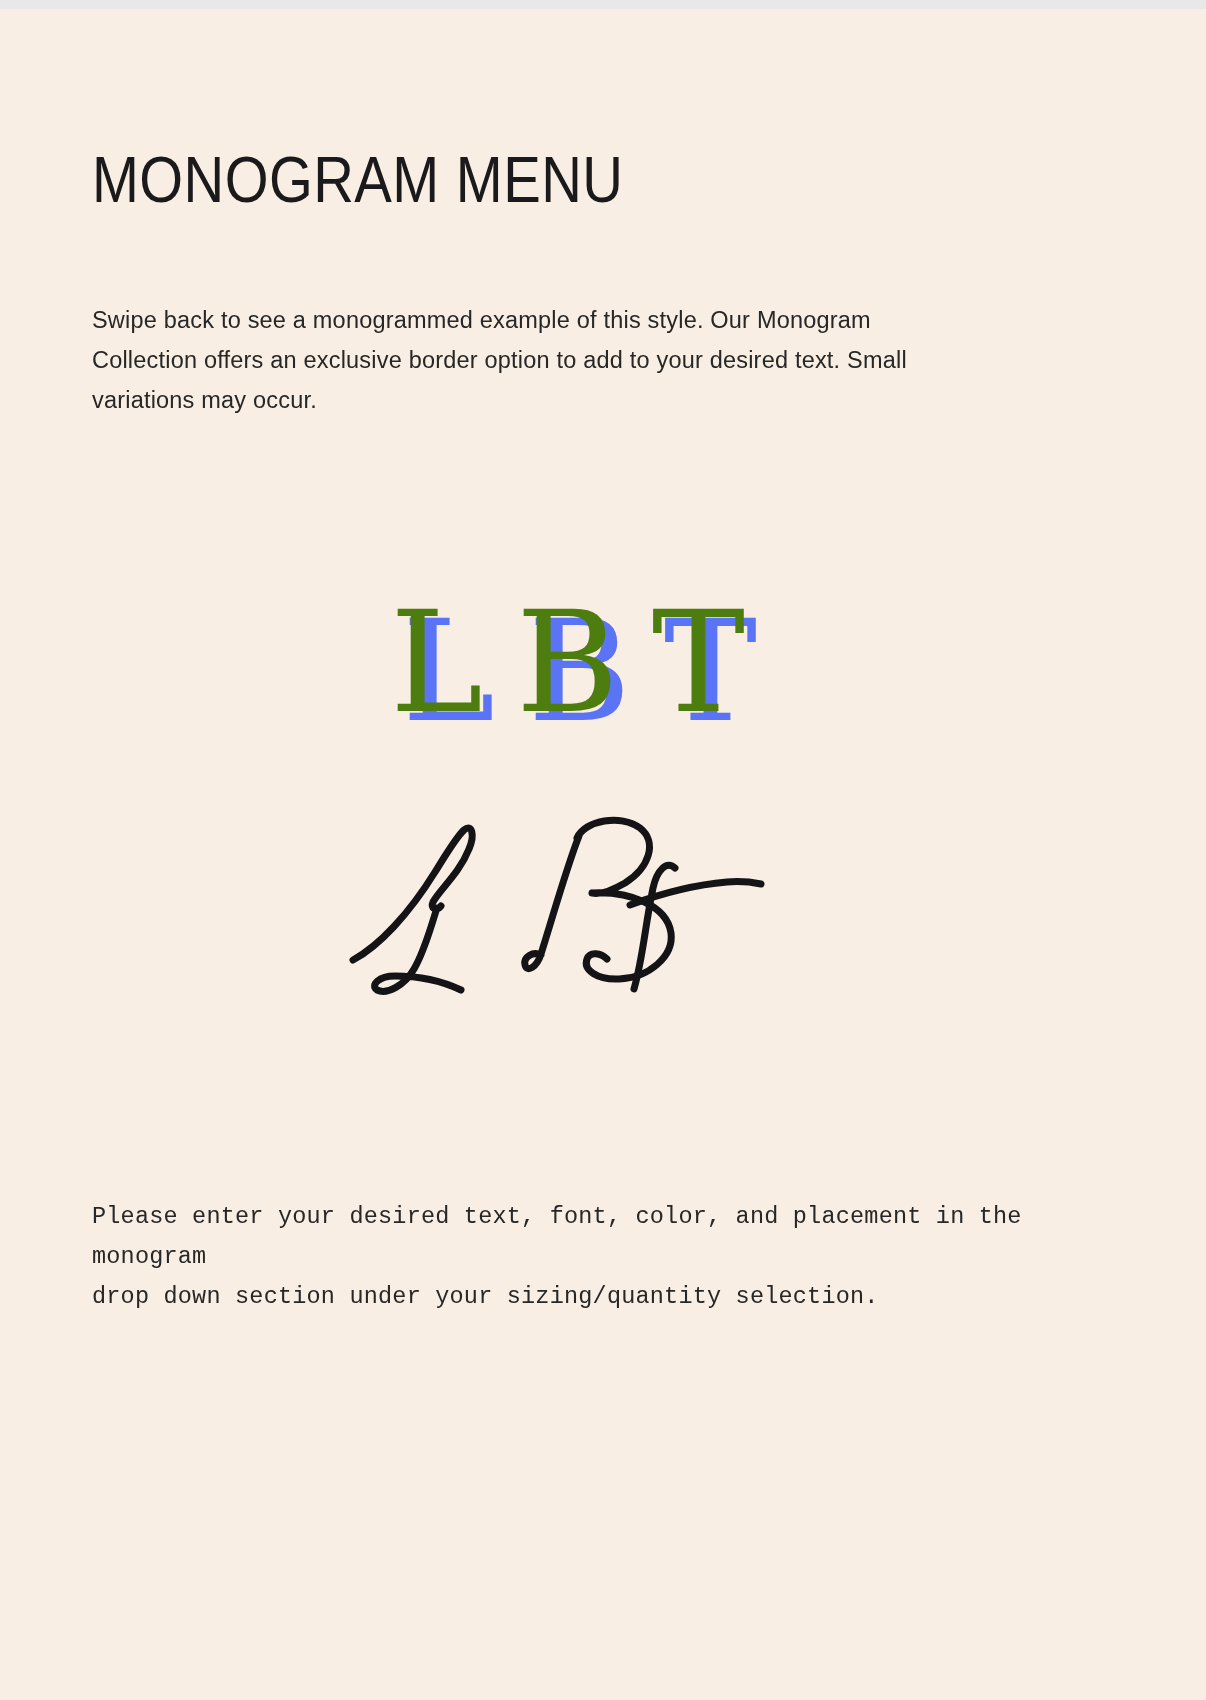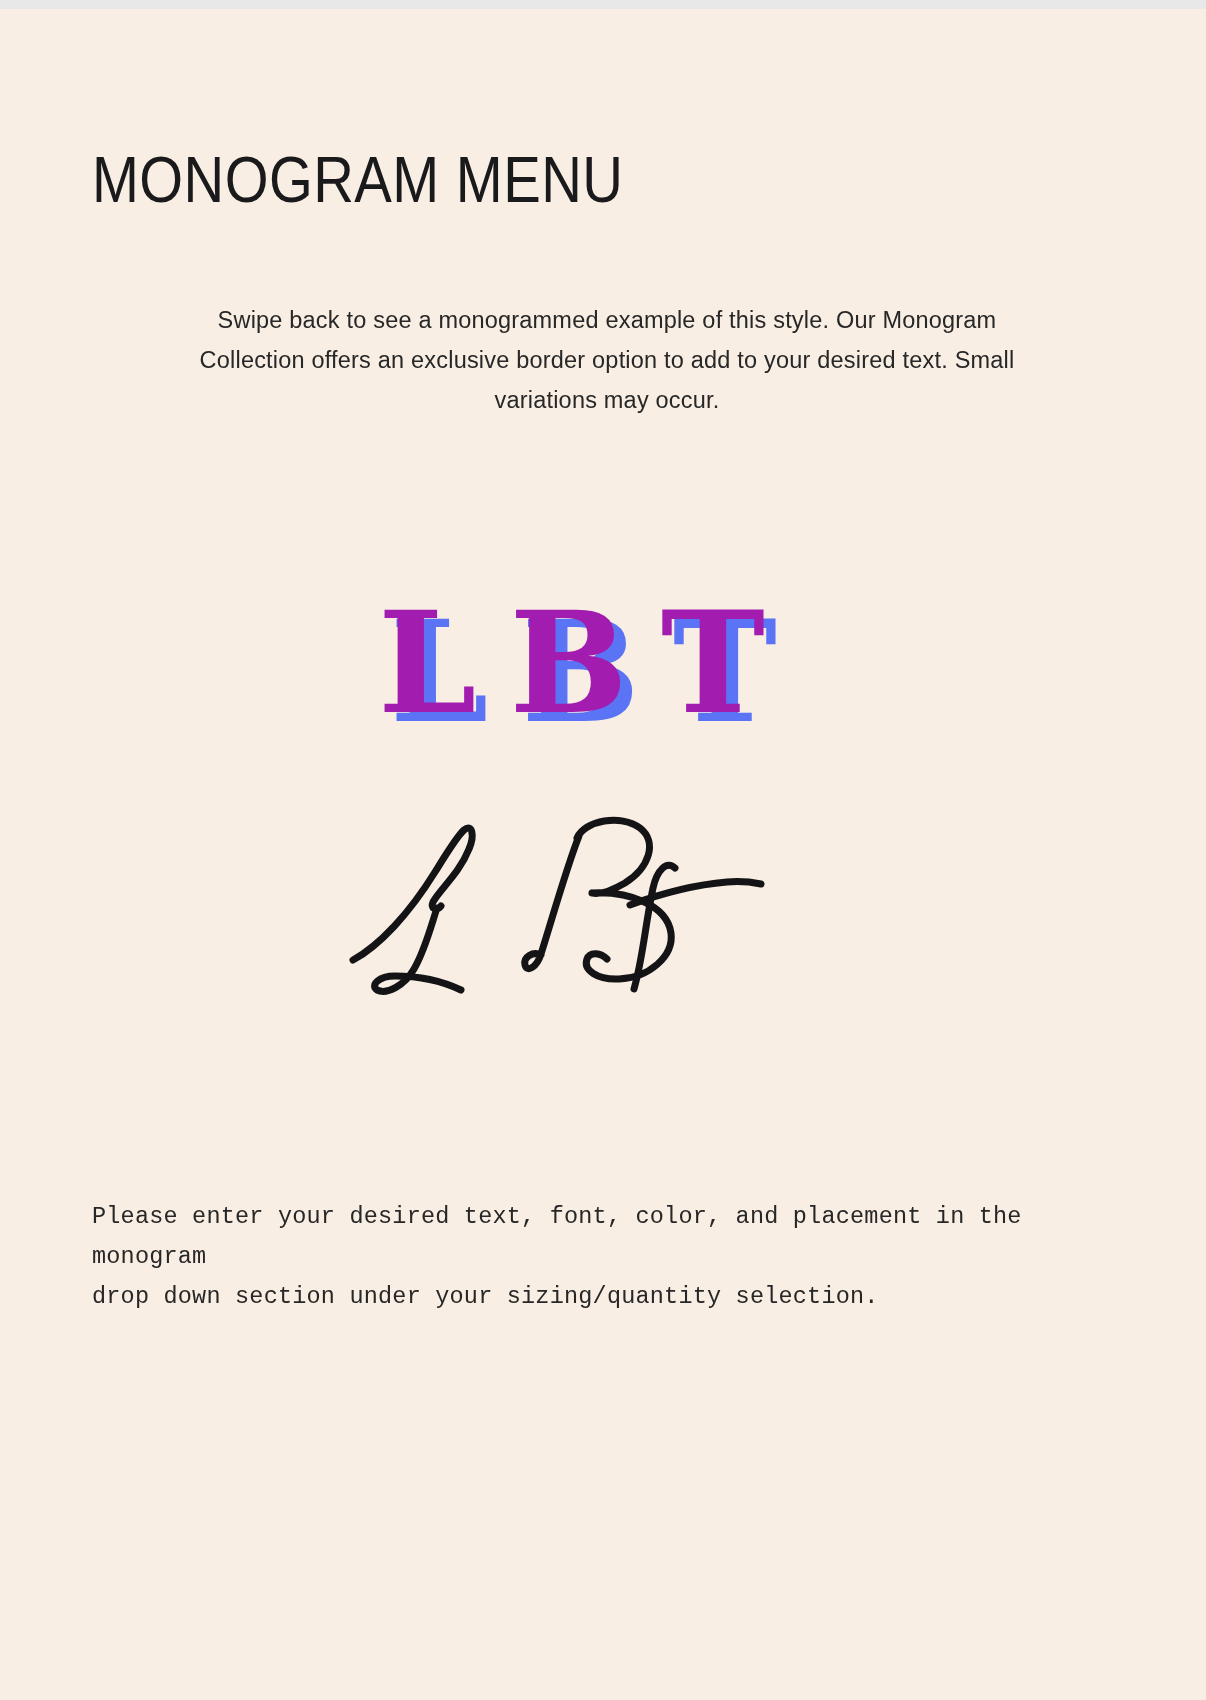--- a/index.html
+++ b/index.html
@@ -35,33 +35,33 @@
   .body-text {
     position: absolute;
     left: 92px;
     width: 1030px;
     font-size: 23.5px;
     line-height: 40px;
     color: var(--ink-soft);
     white-space: pre-line;
     letter-spacing: 0.2px;
   }
-  .intro-text  { top: 291px; text-align: center; }
+  .intro-text  { top: 291px; }
   .instructions-text { top: 1188px; font-family: Liberation Mono, monospace; }
   .policy-text { top: 1318px; }
   .serif-monogram {
     position: absolute;
-    left: 378px;
+    left: 390px;
     top: 584px;
     font-family: "DejaVu Serif", "Liberation Serif", serif;
-    font-weight: 700;
+    font-weight: 400;
     font-size: 140px;
     line-height: 1;
     letter-spacing: 33px;
-    color: #a21caf;
+    color: #4d7c0f;
     text-shadow: 12px 9px 0 var(--accent);
     white-space: nowrap;
   }
   .script-monogram {
     position: absolute;
     left: 337px;
     top: 783px;
     width: 430px;
     height: 215px;
   }

